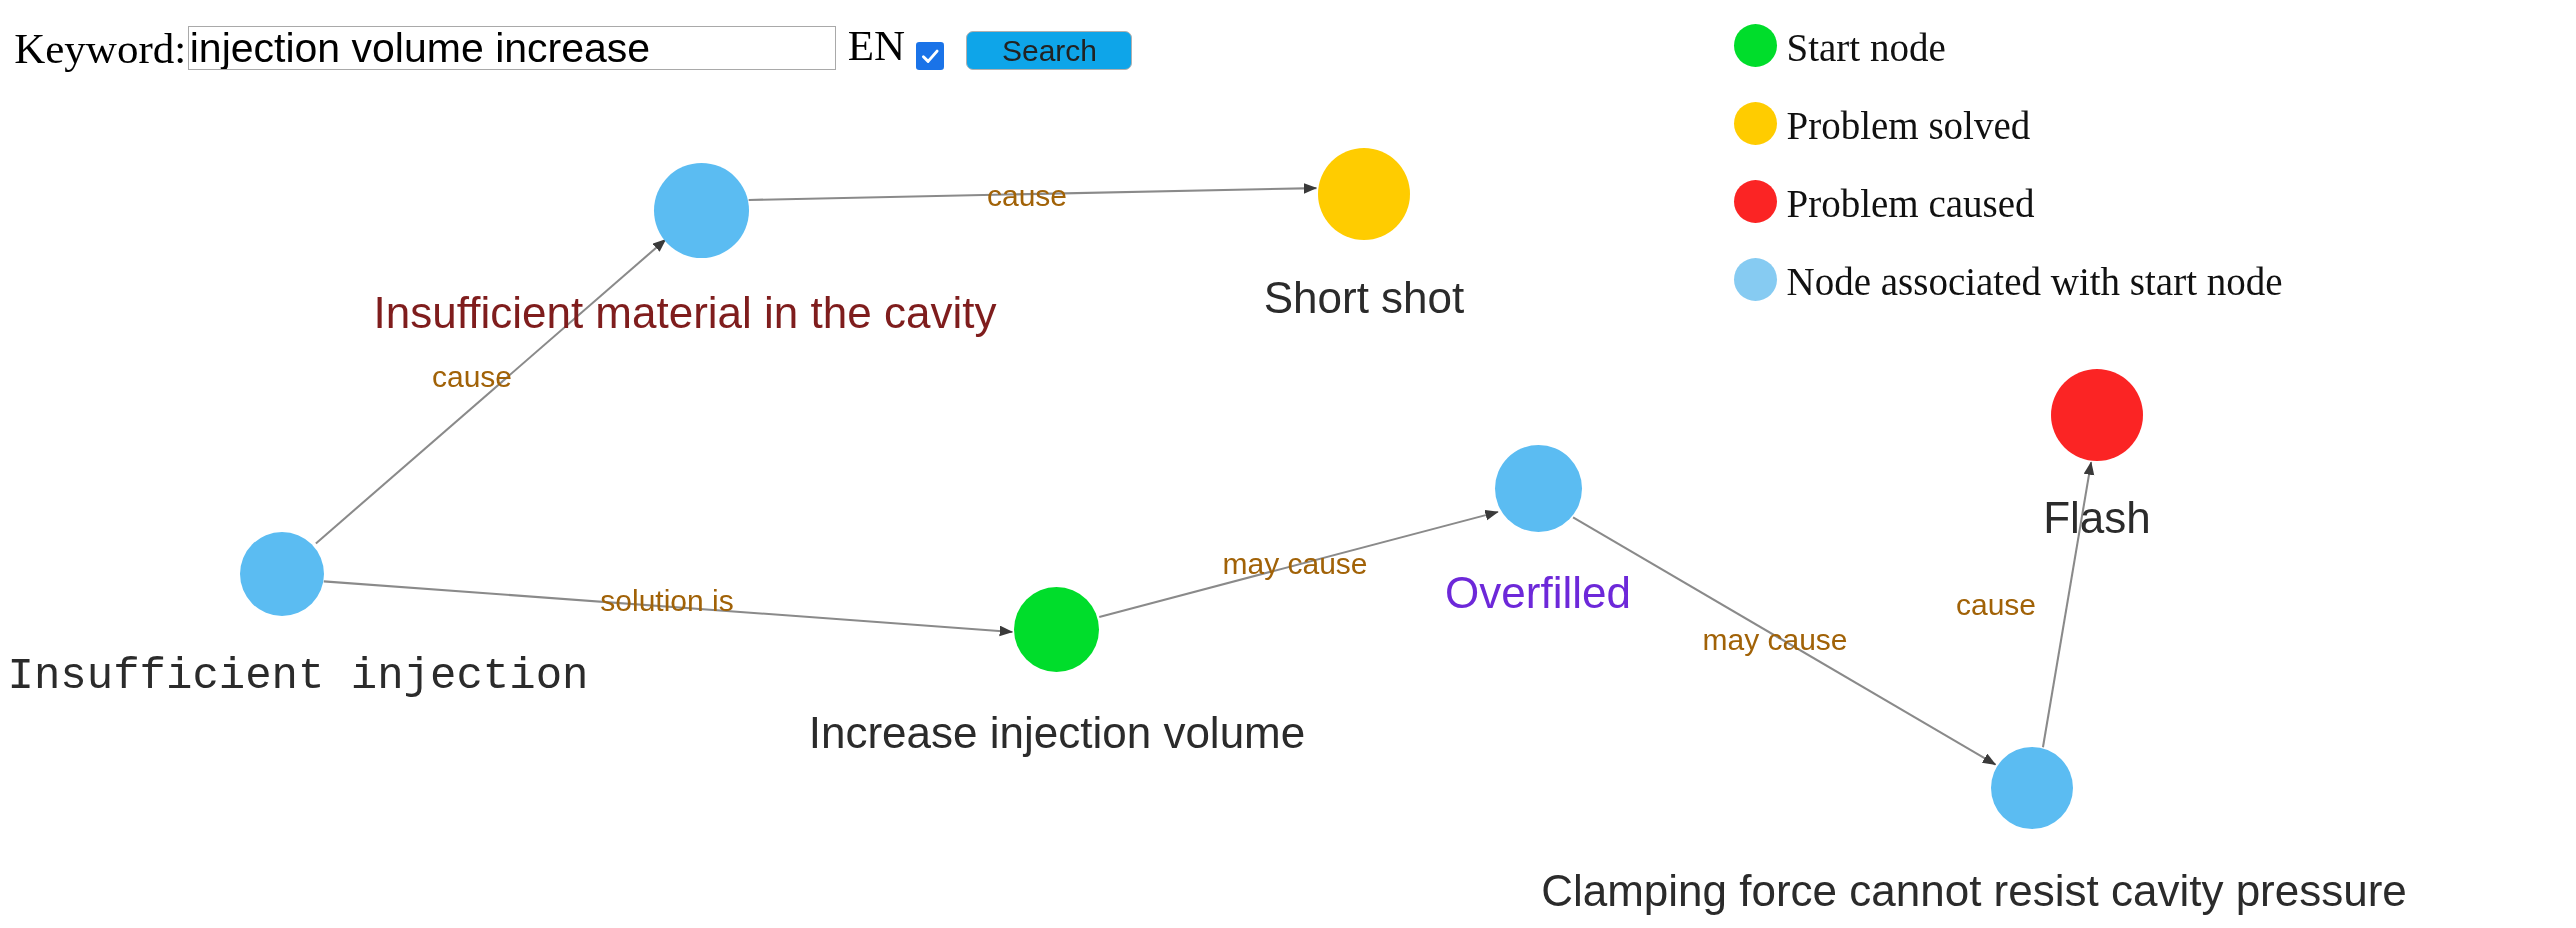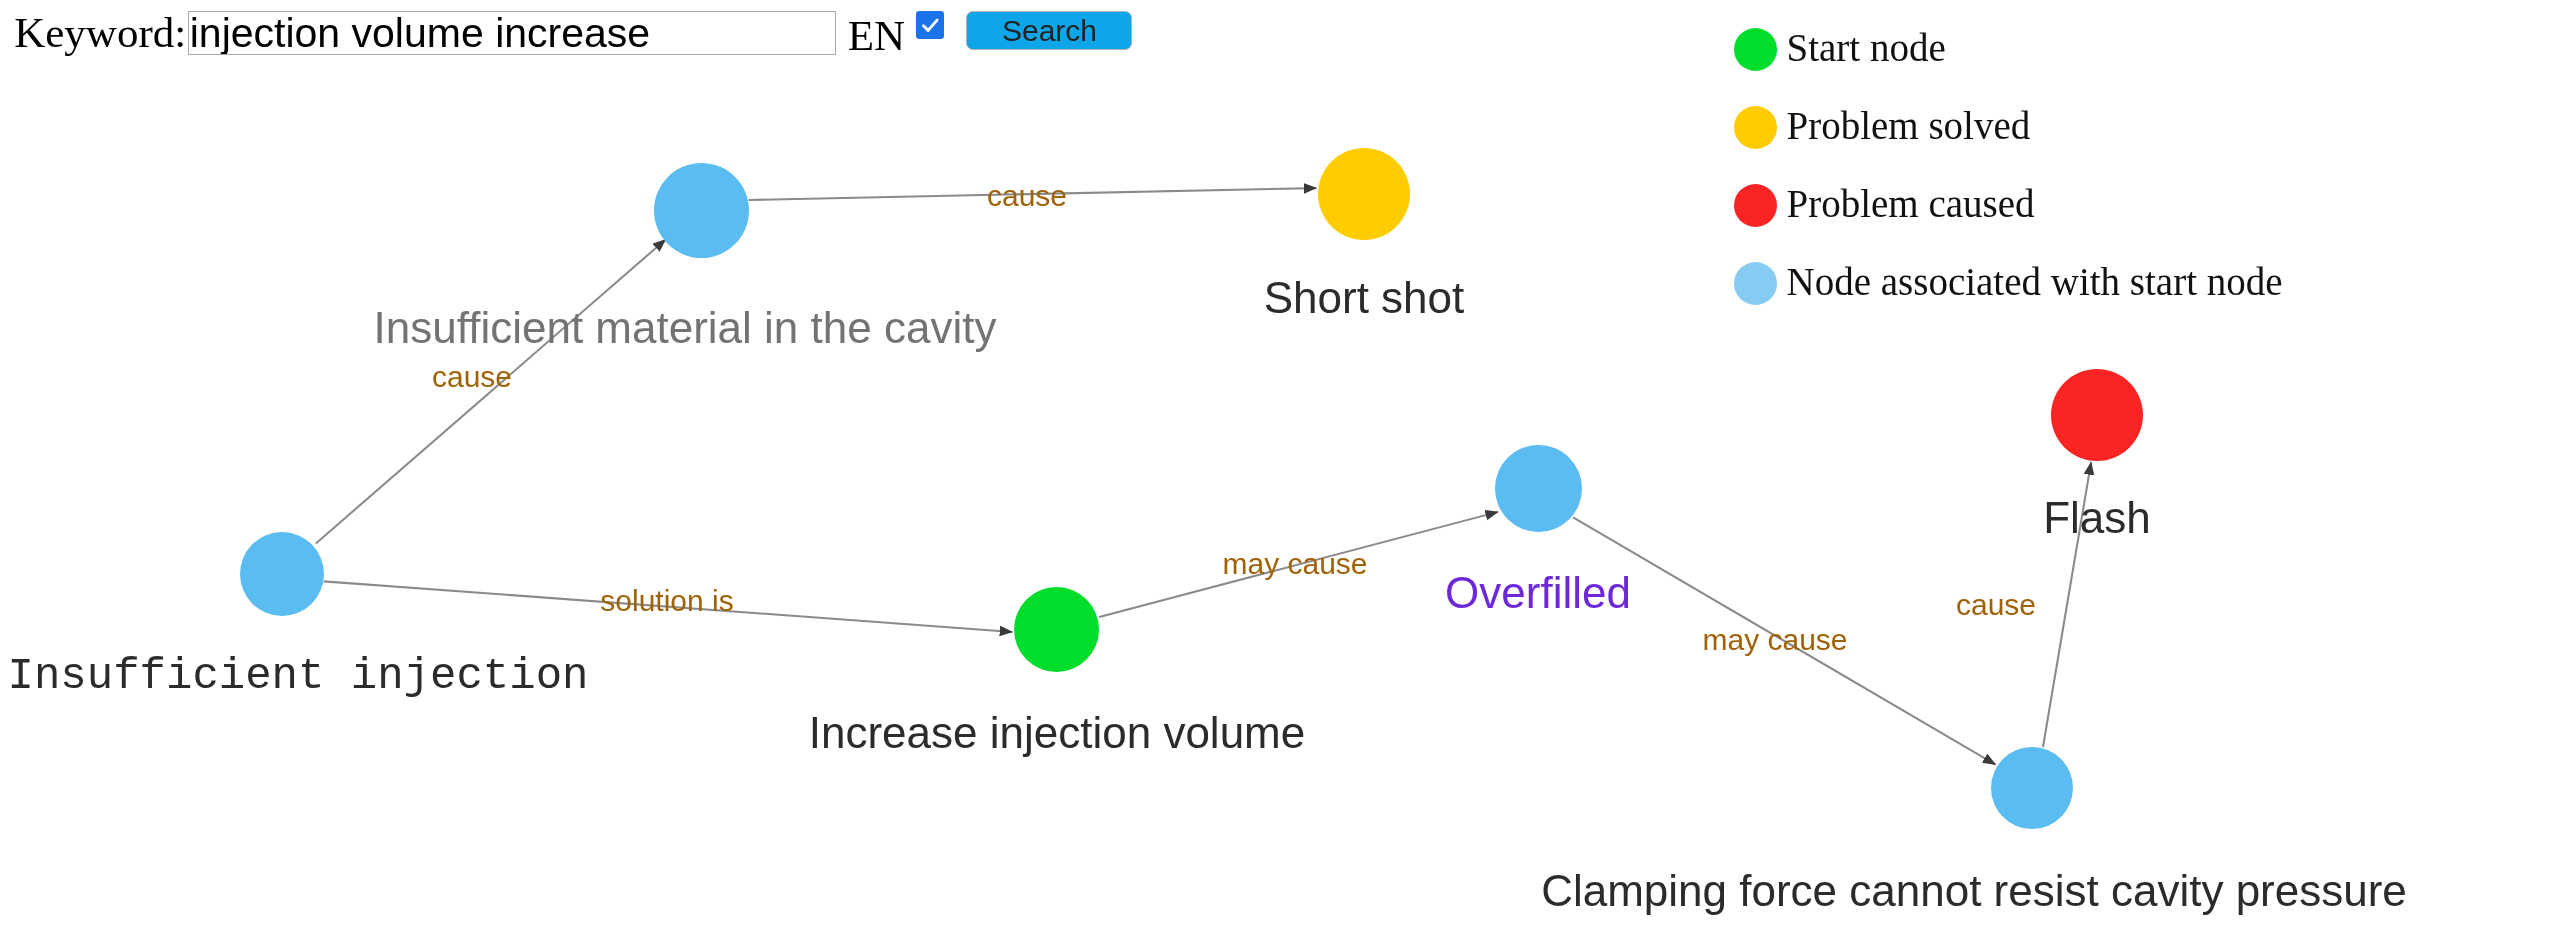--- a/index.html
+++ b/index.html
@@ -1,37 +1,37 @@
 <!DOCTYPE html>
 <html style="font-size:12.6px"><head>
 <meta charset="utf-8">
 <title>Knowledge Graph Search</title>
 <style>
   html,body{margin:0;padding:0;background:#ffffff;}
   body{width:2576px;height:929px;position:relative;overflow:hidden;
        font-family:"Liberation Sans",sans-serif;}
 
   
-  #search-bar{position:absolute;left:14.2px;top:11px;display:flex;align-items:flex-start;height:49px;}
+  #search-bar{position:absolute;left:14.2px;top:21px;display:flex;align-items:flex-end;height:49px;}
   #keyword-label{font-family:"Liberation Serif",serif;font-size:43px;color:#000;line-height:1;}
   #keyword-input{width:648px;height:44px;box-sizing:border-box;margin-left:1.6px;
        border:1.6px solid #a9a9a9;background:#ffffff;outline:none;padding:0 1px;
        font-family:"Liberation Sans",sans-serif;font-size:41px;color:#000;}
   #lang-label{font-family:"Liberation Serif",serif;font-size:43px;color:#000;margin-left:12px;}
   #lang-checkbox{width:28.4px;height:28.4px;margin-left:11px;background:#1a73e8;border-radius:3.2px;
        display:flex;align-items:center;justify-content:center;cursor:pointer;}
   #lang-checkbox svg{display:block;}
   #search-button{margin-left:22px;height:39px;min-width:166px;padding:0 17.4px;
        background:#0ea5e9;border:1.6px solid #b0b0b0;border-radius:7px;cursor:pointer;
        font-family:"Liberation Sans",sans-serif;font-size:30px;color:#222;
        display:flex;align-items:center;justify-content:center;}
 
   
   #legend{position:absolute;left:1734px;top:28.4px;}
-  .legend-row{display:flex;align-items:flex-start;height:39px;margin-bottom:39px;}
+  .legend-row{display:flex;align-items:flex-end;height:39px;margin-bottom:39px;}
   .legend-swatch{width:43px;height:43px;border-radius:50%;flex:0 0 auto;}
   .legend-text{font-family:"Liberation Serif",serif;font-size:39px;color:#111;
        margin-left:9.5px;white-space:nowrap;line-height:1;}
 
   
   #graph-canvas{position:absolute;left:0;top:0;width:2576px;height:929px;}
   .node-circle{position:absolute;border-radius:50%;}
   .node-label{position:absolute;font-family:"Liberation Sans",sans-serif;
        color:#2b2b2b;white-space:nowrap;line-height:1;}
   .edge-label{position:absolute;font-family:"Liberation Sans",sans-serif;
@@ -82,21 +82,21 @@
         <line x1="400" y1="688" x2="843" y2="303" stroke="#8a8a8a" stroke-width="2.6" marker-end="url(#arrowhead)"></line>
         <line x1="948" y1="253" x2="1667" y2="238" stroke="#8a8a8a" stroke-width="2.6" marker-end="url(#arrowhead)"></line>
         <line x1="410" y1="736" x2="1282" y2="800" stroke="#8a8a8a" stroke-width="2.6" marker-end="url(#arrowhead)"></line>
         <line x1="1392" y1="781" x2="1897" y2="648" stroke="#8a8a8a" stroke-width="2.6" marker-end="url(#arrowhead)"></line>
         <line x1="1992" y1="655" x2="2527" y2="968" stroke="#8a8a8a" stroke-width="2.6" marker-end="url(#arrowhead)"></line>
         <line x1="2587" y1="946" x2="2648" y2="585" stroke="#8a8a8a" stroke-width="2.6" marker-end="url(#arrowhead)"></line>
       </g>
   </svg>
   <div id="node-layer">
       <div class="node-circle" style="left: 654px; top: 163px; width: 95px; height: 95px; background: rgb(91, 188, 242);"></div>
-      <div class="node-label" style="font-size: 44px; color: #737373; left: 685px; top: 306px; transform: translate(-50%, 0px);">Insufficient material in the cavity</div>
+      <div class="node-label" style="font-size: 44px; color: #7f1d1d; left: 685px; top: 291px; transform: translate(-50%, 0px);">Insufficient material in the cavity</div>
       <div class="node-circle" style="left: 1318px; top: 148px; width: 92px; height: 92px; background: rgb(255, 204, 0);"></div>
       <div class="node-label" style="font-size: 44px; color: rgb(43, 43, 43); left: 1364px; top: 276px; transform: translate(-50%, 0px);">Short shot</div>
       <div class="node-circle" style="left: 240px; top: 532px; width: 84px; height: 84px; background: rgb(91, 188, 242);"></div>
       <div class="node-label" style="font-size: 44px; color: rgb(43, 43, 43); left: 298px; top: 654px; transform: translate(-50%, 0px); font-family: Liberation Mono, monospace;">Insufficient injection</div>
       <div class="node-circle" style="left: 1014px; top: 587px; width: 85px; height: 85px; background: rgb(0, 221, 43);"></div>
       <div class="node-label" style="font-size: 44px; color: rgb(43, 43, 43); left: 1057px; top: 711px; transform: translate(-50%, 0px);">Increase injection volume</div>
       <div class="node-circle" style="left: 1495px; top: 445px; width: 87px; height: 87px; background: rgb(91, 188, 242);"></div>
       <div class="node-label" style="font-size: 44px; color: #6d28d9; left: 1538px; top: 571px; transform: translate(-50%, 0px);">Overfilled</div>
       <div class="node-circle" style="left: 2051px; top: 369px; width: 92px; height: 92px; background: rgb(251, 36, 36);"></div>
       <div class="node-label" style="font-size: 44px; color: rgb(43, 43, 43); left: 2097px; top: 496px; transform: translate(-50%, 0px);">Flash</div>

